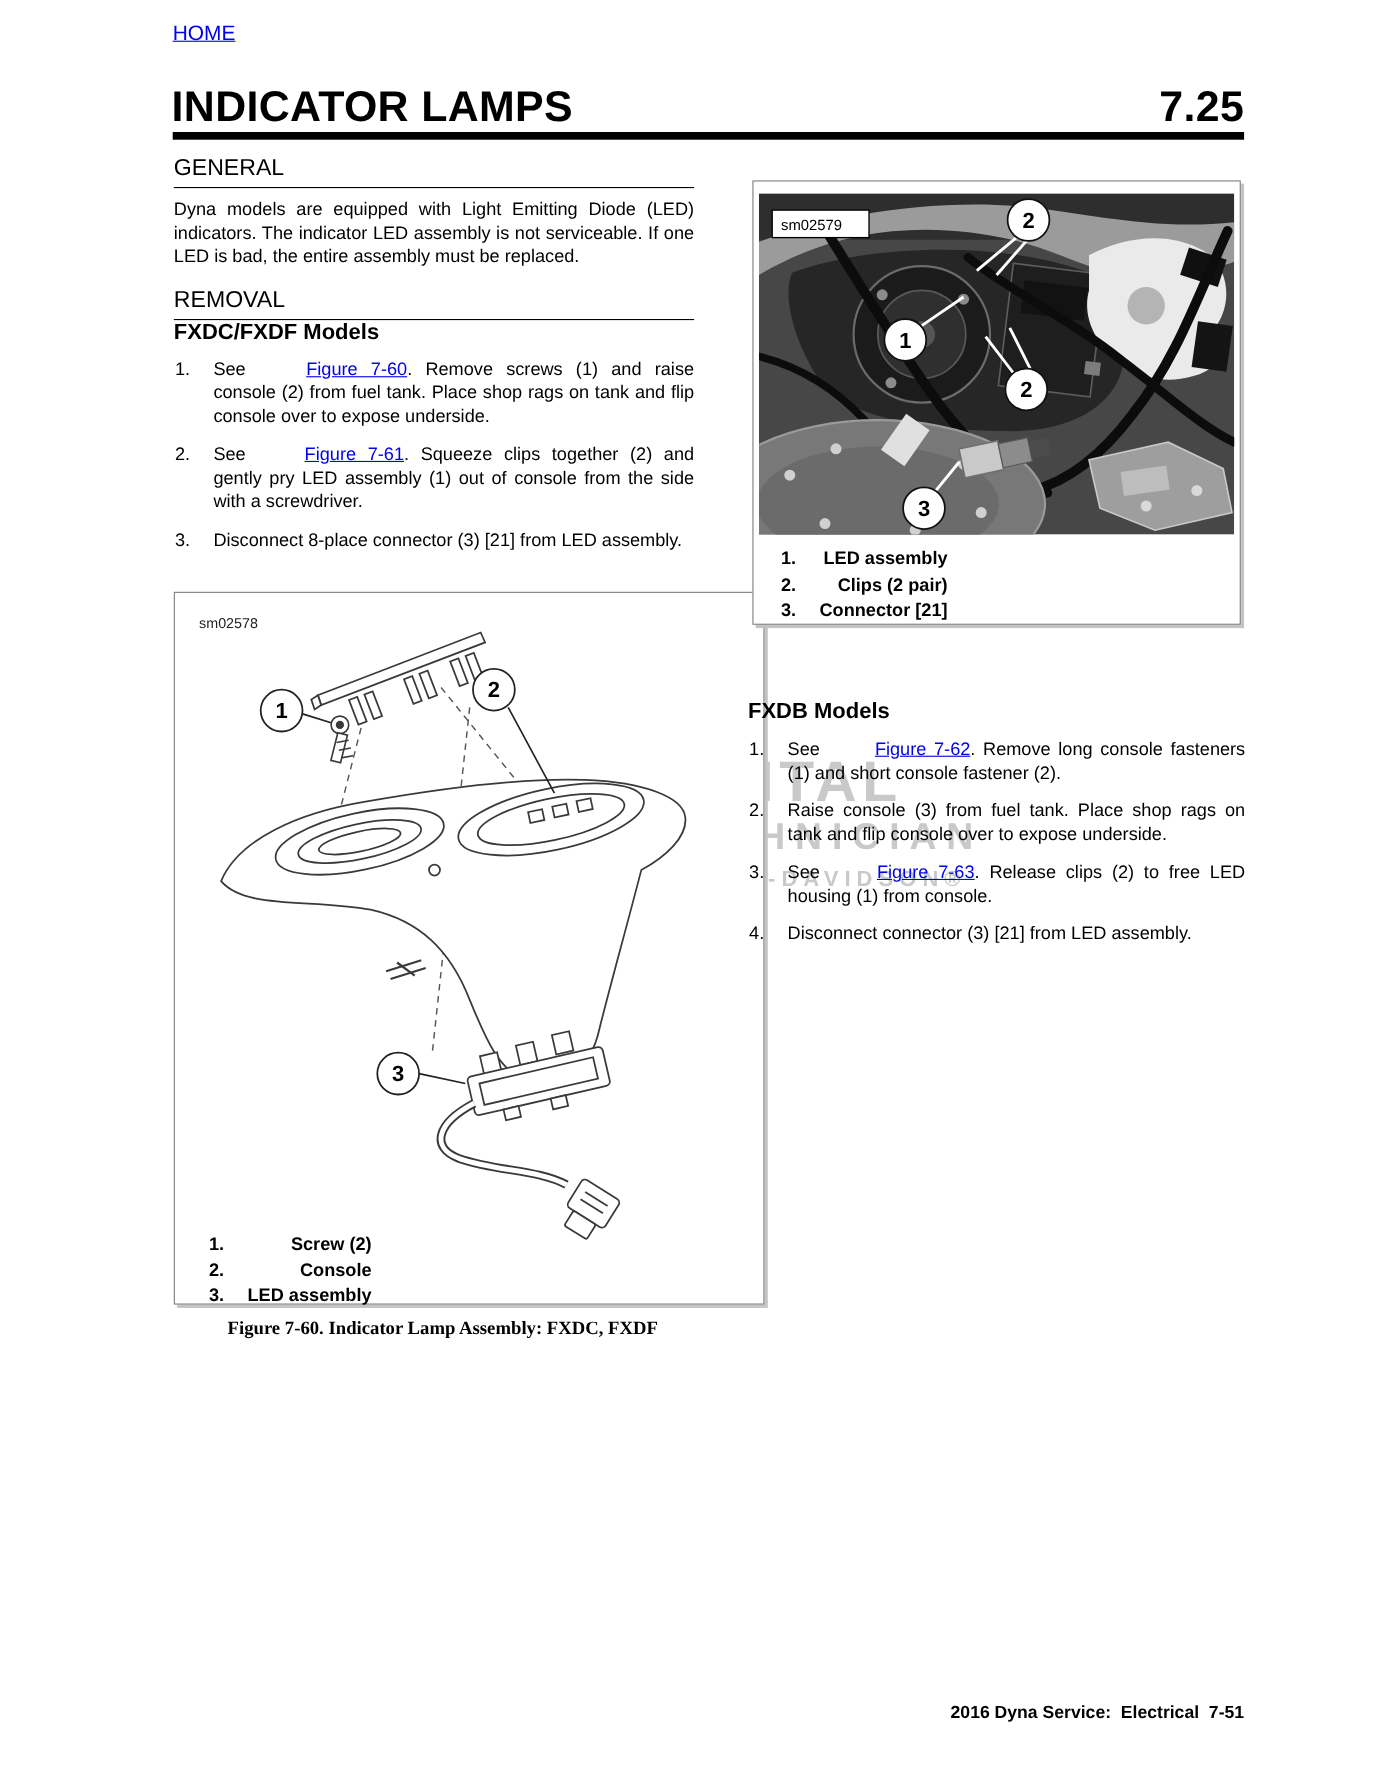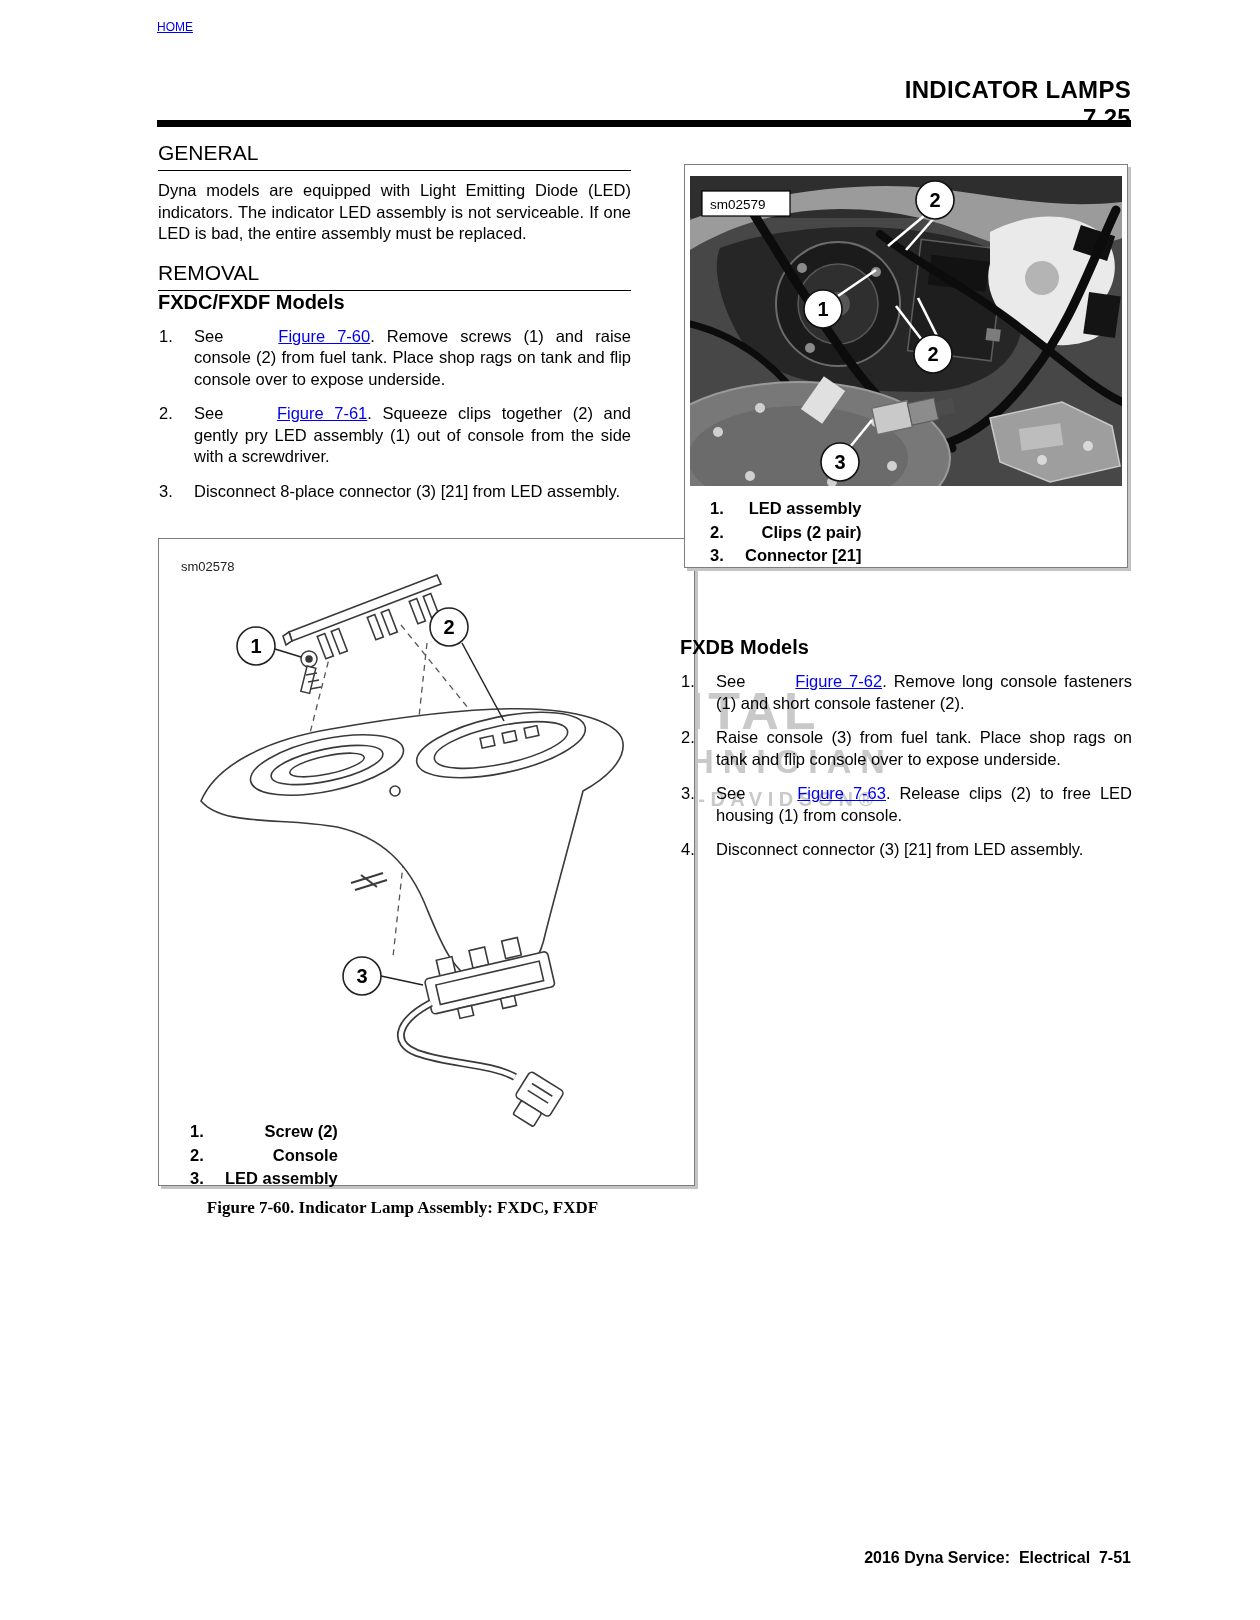--- a/index.html
+++ b/index.html
@@ -2,25 +2,25 @@
 <html><head>
 <meta charset="utf-8">
 <style>
   * { box-sizing: border-box; }
   html,body { margin:0; padding:0; background:#ffffff; }
   .page {
     position:relative; width:1260px; height:1620px; background:#fff;
     font-family:"Liberation Sans", sans-serif; color:#000; overflow:hidden;
   }
   
-  .home-link { position:absolute; left:157px; top:20px; font-size:12px;
+  .home-link { position:absolute; left:157px; top:20px; font-size:19px;
     color:#0000ee; text-decoration:underline; z-index:2;text-align:right; }
   .title-row { position:absolute; left:156px; top:76px; width:975px;
     display:flex; justify-content:space-between; align-items:flex-end;
-    font-size:24px; font-weight:bold; letter-spacing:0.3px; z-index:2;flex-direction:column; }
+    font-size:39px; font-weight:bold; letter-spacing:0.3px; z-index:2; }
   .title-rule { position:absolute; left:157px; top:120px; width:974px; height:7px;
     background:#000; z-index:2; }
   
   .col-left { position:absolute; left:158px; top:141px; width:473px; z-index:1; }
   .col-right-text { position:absolute; left:680px; top:636px; width:452px; z-index:1; }
   h2.sec { font-size:21px; font-weight:normal; margin:0; padding:0 0 5px 0;
     border-bottom:1.5px solid #000; }
   h3.model { font-size:20px; font-weight:bold; margin:0 0 12px 0; }
   p.body { font-size:16.5px; line-height:21.5px; text-align:justify; margin:9px 0 16px 0; }
   .steps { margin:0 0 4px 0; }

